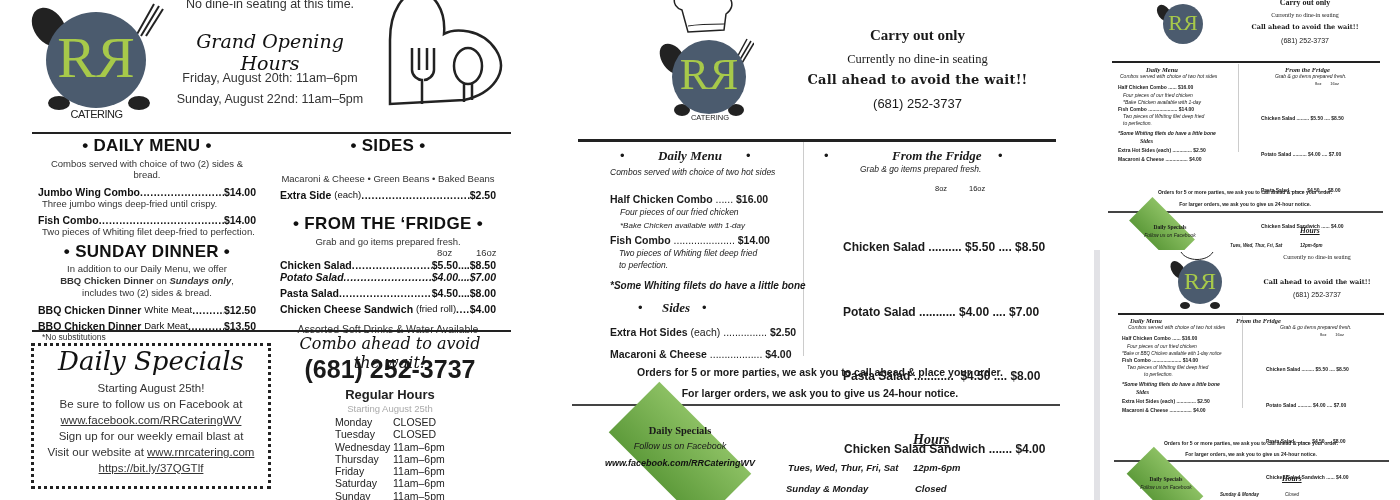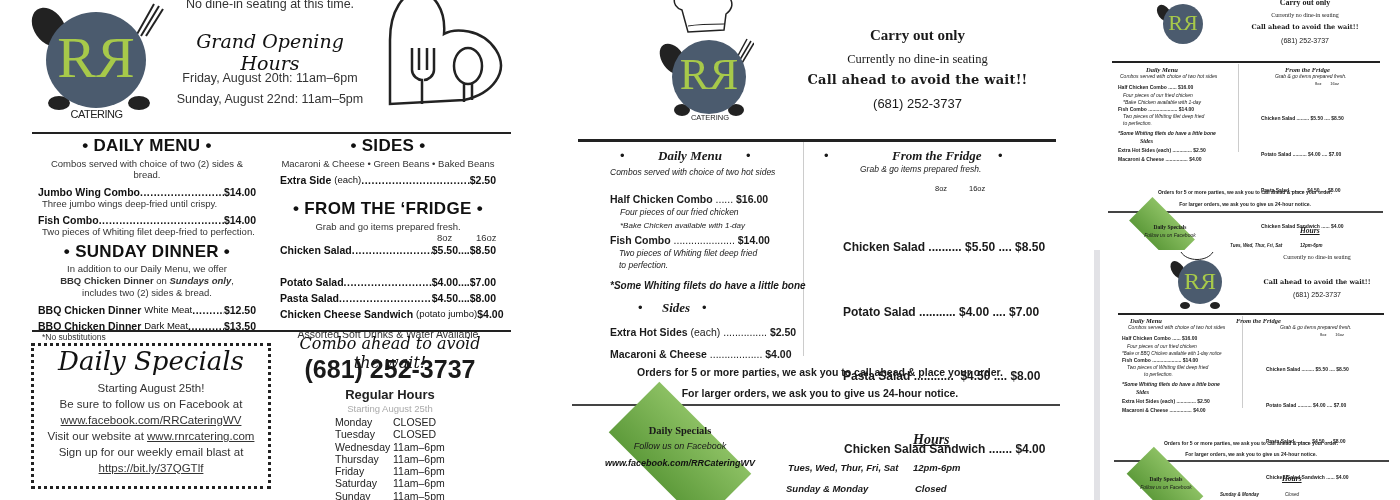--- a/index.html
+++ b/index.html
@@ -109,67 +109,67 @@
       <span>BBQ Chicken Dinner</span>&nbsp;<span class="light">White Meat</span><span class="dots"></span><span>$12.50</span>
     </div>
     <div class="row" style="margin-top:4px;">
       <span>BBQ Chicken Dinner</span>&nbsp;<span class="light">Dark Meat</span><span class="dots"></span><span>$13.50</span>
     </div>
     <div class="desc" style="font-size:8.5px; padding-left:4px;">*No substitutions</div>
   </div>
 
   <div class="abs" style="left:280px; top:136px; width:216px;">
     <div class="sec-head">• SIDES •</div>
-    <div class="sub" style="margin-top:2px;">Macaroni &amp; Cheese • Green Beans • Baked Beans</div>
+    <div class="sub" style="margin-top:17px;">Macaroni &amp; Cheese • Green Beans • Baked Beans</div>
     <div class="row" style="margin-top:5px;">
       <span>Extra Side</span>&nbsp;<span class="light">(each)</span><span class="dots"></span><span>$2.50</span>
     </div>
     <div class="sec-head" style="margin-top:13px;">• FROM THE ‘FRIDGE •</div>
     <div class="sub" style="margin-top:2px;">Grab and go items prepared fresh.</div>
     <div style="position:relative; height:11px; font-size:9.5px; color:#333;">
       <span class="abs" style="left:157px;">8oz</span>
       <span class="abs" style="left:196px;">16oz</span>
     </div>
     <div class="row" style="margin-top:1px;">
       <span>Chicken Salad</span>
         <span class="dots"></span>
         <span>$5.50</span>
         <span>....</span>
         <span>$8.50</span>
     </div>
-    <div class="row" style="margin-top:20px;">
+    <div class="row" style="margin-top:0;font-style:italic;">
       <span>Potato Salad</span>
         <span class="dots"></span>
         <span>$4.00</span>
         <span>....</span>
         <span>$7.00</span>
     </div>
     <div class="row" style="margin-top:4px;">
       <span>Pasta Salad</span>
         <span class="dots"></span>
         <span>$4.50</span>
         <span>....</span>
         <span>$8.00</span>
     </div>
     <div class="row" style="margin-top:4px;">
-      <span>Chicken Cheese Sandwich</span>&nbsp;<span class="light">(potato jumbo)</span><span class="dots"></span><span>$4.00</span>
+      <span>Chicken Cheese Sandwich</span>&nbsp;<span class="light">(fried roll)</span><span class="dots"></span><span>$4.00</span>
     </div>
     <div class="center" style="font-size:10.5px; color:#333; margin-top:8px;">Assorted Soft Drinks &amp; Water Available</div>
   </div>
 
   <div class="rule-thick" style="left:32px; top:330px; width:479px;"></div>
 
   <div class="dotted-box" style="left:31px; top:343px; width:240px; height:146px;">
     <div class="center script" style="font-size:26px; margin-top:0px; color:#111;">Daily Specials</div>
     <div class="center p1-text" style="font-size:11.5px; line-height:16px; margin-top:4px;">
       <div>Starting August 25th!</div>
       <div>Be sure to follow us on Facebook at</div>
       <div><a class="link" style="color:#333;">www.facebook.com/RRCateringWV</a></div>
+      <div>Sign up for our weekly email blast at</div>
       <div><span>Visit our website at </span><a class="link" style="color:#333;">www.rnrcatering.com</a></div>
-      <div>Sign up for our weekly email blast at</div>
       <div><a class="link" style="color:#333;">https://bit.ly/37QGTlf</a></div>
     </div>
   </div>
 
   <div class="abs center script" style="left:290px; top:334px; width:200px; font-size:16px; color:#111;">Combo ahead to avoid the wait!</div>
   <div class="abs center" style="left:290px; top:355px; width:200px; font-size:25px; font-weight:bold; color:#1a1a1a;">(681) 252-3737</div>
   <div class="abs center" style="left:290px; top:387px; width:200px; font-size:13px; font-weight:bold; color:#222;">Regular Hours</div>
   <div class="abs center" style="left:290px; top:403px; width:200px; font-size:9.5px; color:#aaa;">Starting August 25th</div>
   <div class="abs hours-grid" style="left:335px; top:416px;">
     <span>Monday</span>

